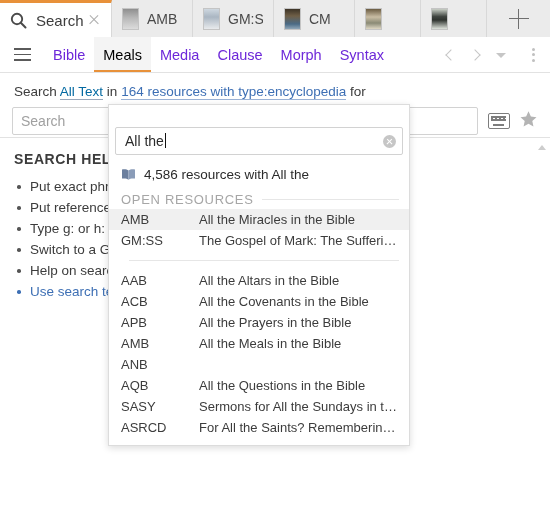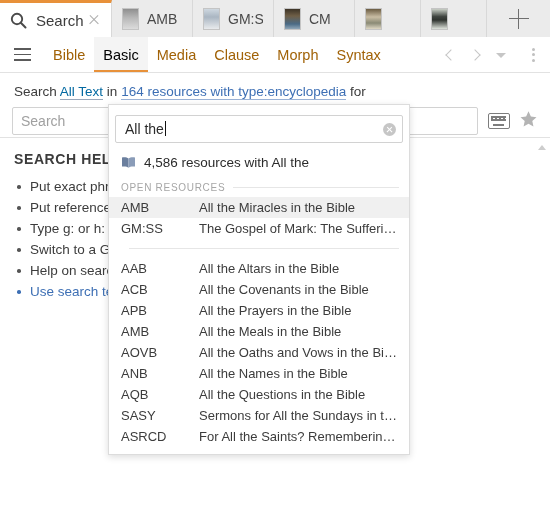--- a/index.html
+++ b/index.html
@@ -136,21 +136,21 @@
   .hamburger i {
     display: block;
     width: 17px; height: 1.8px;
     background: #5a5a5a;
   }
   .menutab {
     display: flex;
     align-items: center;
     padding: 0 9px;
     font-size: 14.5px;
-    color: #a16207;
+    color: #6d28d9;
     position: relative;
     cursor: default;
   }
   .menutab.active {
     background: #f4f4f4;
     color: #000;
   }
   .menutab.active::after {
     content: "";
     position: absolute;
@@ -345,21 +345,21 @@
   .ac-wrap {
     position: absolute;
     top: 104px; left: 108px;
     width: 302px;
     background: #ffffff;
     border: 1px solid #dcdcdc;
     box-shadow: 0 2px 7px rgba(0,0,0,.14);
     box-sizing: border-box;
   }
   .ac-input {
-    margin: 10px 6px 6px 6px;
+    margin: 22px 6px 6px 6px;
     height: 28px;
     box-sizing: border-box;
     border: 1px solid #d2d2d2;
     border-radius: 2px;
     background: #fff;
     display: flex;
     align-items: center;
     padding: 0 6px 0 9px;
   }
   .ac-input-text {
@@ -410,21 +410,21 @@
     flex: 0 0 auto;
   }
 
   .ac-section {
     display: flex;
     align-items: center;
     padding: 0 10px 0 12px;
     height: 19px;
   }
   .ac-section span {
-    font-size: 10px;
+    font-size: 13px;
     letter-spacing: .7px;
     color: #a6a6a6;
     white-space: nowrap;
   }
   .ac-section i {
     flex: 1 1 auto;
     height: 1px;
     background: #e6e6e6;
     margin-left: 8px;
     display: block;
@@ -503,21 +503,21 @@
 <div class="toolbar">
   <div class="hamburger">
     <i></i>
       <i></i>
       <i></i>
   </div>
   <div class="menutab">
     <span>Bible</span>
   </div>
   <div class="menutab active">
-    <span>Basic</span>
+    <span>Meals</span>
   </div>
   <div class="menutab">
     <span>Media</span>
   </div>
   <div class="menutab">
     <span>Clause</span>
   </div>
   <div class="menutab">
     <span>Morph</span>
   </div>
@@ -613,26 +613,21 @@
   </div>
   <div class="ac-row">
     <span class="ac-abbr">APB</span>
     <span class="ac-title">All the Prayers in the Bible</span>
   </div>
   <div class="ac-row">
     <span class="ac-abbr">AMB</span>
     <span class="ac-title">All the Meals in the Bible</span>
   </div>
   <div class="ac-row">
-    <span class="ac-abbr">AOVB</span>
-    <span class="ac-title">All the Oaths and Vows in the Bible</span>
-  </div>
-  <div class="ac-row">
     <span class="ac-abbr">ANB</span>
-    <span class="ac-title">All the Names in the Bible</span>
   </div>
   <div class="ac-row">
     <span class="ac-abbr">AQB</span>
     <span class="ac-title">All the Questions in the Bible</span>
   </div>
   <div class="ac-row">
     <span class="ac-abbr">SASY</span>
     <span class="ac-title">Sermons for All the Sundays in t…</span>
   </div>
   <div class="ac-row">

